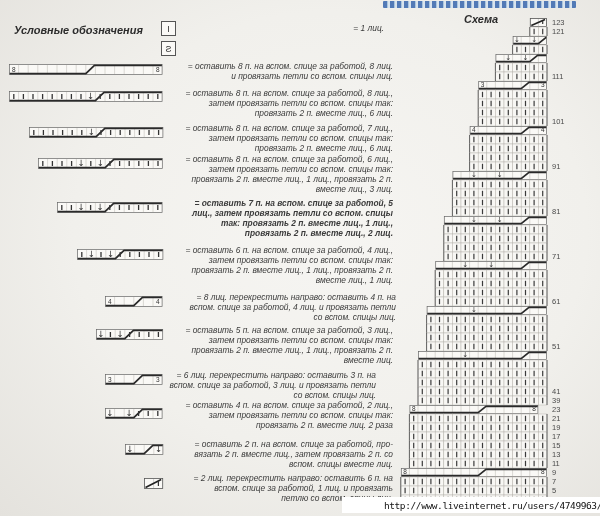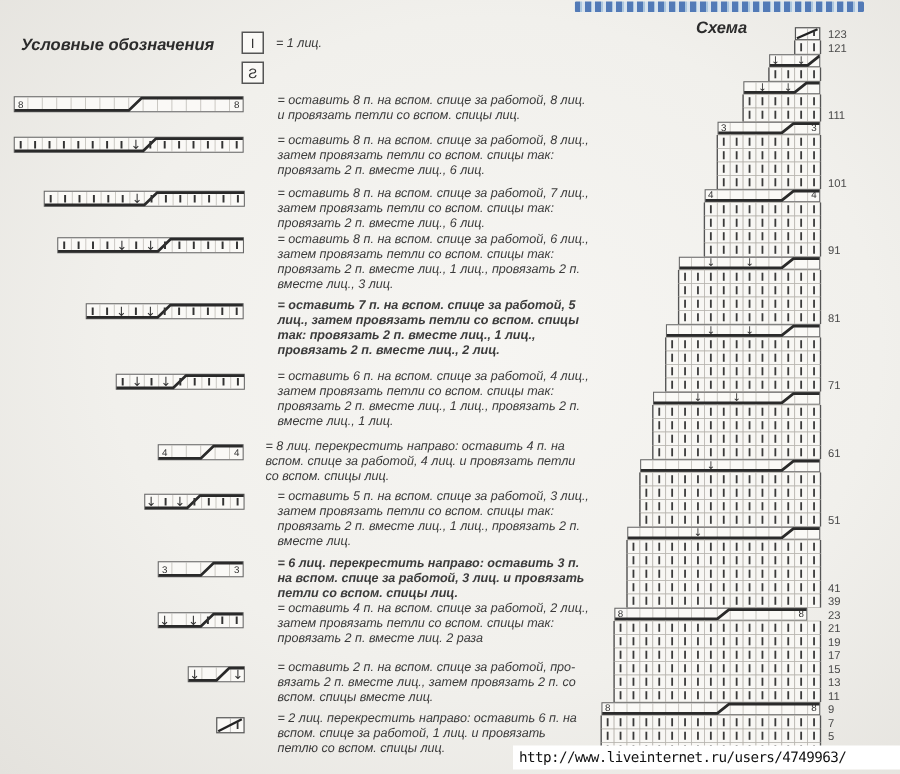--- a/index.html
+++ b/index.html
@@ -1,19 +1,19 @@
 <!DOCTYPE html>
 <html><head>
 <meta charset="utf-8">
 <style>
   html,body{margin:0;padding:0;}
   body{background:#dedcd8;font-family:"Liberation Sans",sans-serif;}
   #page{position:relative;width:600px;height:516px;overflow:hidden;
         background:radial-gradient(ellipse at 55% 45%, #f6f5f2 0%, #f1f0ec 55%, #e4e2dd 100%);}
-  .abs{position:absolute;}
+  .abs{position:absolute;text-align:right;}
   .legend-title{font-size:11px;font-weight:bold;font-style:italic;color:#2c2c2c;}
   .chart-title{font-size:11px;font-weight:bold;font-style:italic;color:#2c2c2c;}
   .ltext{font-size:8.4px;font-style:italic;color:#3b3b3b;line-height:1.2;width:208px;}
   .simple-sym{width:13px;height:13px;border:1px solid #555;background:#faf9f6;
               font-size:9px;color:#333;display:flex;align-items:center;justify-content:center;}
   .dotted{height:7px;background:repeating-linear-gradient(90deg,#4a74b4 0 4px,#a8c4dd 4px 5px,#d7e3ee 5px 7px);
           border-radius:1px;opacity:.95;}
   .watermark{background:#ffffff;color:#111;font-family:"DejaVu Sans Mono",monospace;
              font-size:9.5px;letter-spacing:-0.4px;padding:3px 2px 2px 4px;white-space:nowrap;}
   svg{display:block;overflow:visible;}
@@ -208,21 +208,21 @@
         <rect x="1.5" y="1.5" width="56.599999999999994" height="10" fill="#faf9f6" stroke="#666" stroke-width="0.7"></rect>
         <line x1="10.6" y1="2" x2="10.6" y2="11" stroke="#a9a6a0" stroke-width="0.4"></line>
         <line x1="20.2" y1="2" x2="20.2" y2="11" stroke="#a9a6a0" stroke-width="0.4"></line>
         <line x1="29.799999999999997" y1="2" x2="29.799999999999997" y2="11" stroke="#a9a6a0" stroke-width="0.4"></line>
         <line x1="39.4" y1="2" x2="39.4" y2="11" stroke="#a9a6a0" stroke-width="0.4"></line>
         <line x1="49" y1="2" x2="49" y2="11" stroke="#a9a6a0" stroke-width="0.4"></line>
         <path d="M 1.7 10.6 H 29.799999999999997 L 38.44 2.4 H 57.89999999999999" fill="none" stroke="#2a2a2a" stroke-width="1.8" stroke-linejoin="round"></path>
         <text x="5.8" y="9" text-anchor="middle" font-size="6.5" font-family="Liberation Sans" fill="#333">4</text>
         <text x="53.8" y="9" text-anchor="middle" font-size="6.5" font-family="Liberation Sans" fill="#333">4</text>
       </svg>
-      <div class="ltext abs" style="left: 177px; top: 292px;">= 8 лиц. перекрестить направо: оставить 4 п. на вспом. спице за работой, 4 лиц. и провязать петли со вспом. спицы лиц.</div>
+      <div class="ltext abs" style="left: 188px; top: 292px;">= 8 лиц. перекрестить направо: оставить 4 п. на вспом. спице за работой, 4 лиц. и провязать петли со вспом. спицы лиц.</div>
       <svg width="69.2" height="13" style="position:absolute;left:94.8px;top:328px;">
         <rect x="1.5" y="1.5" width="66.2" height="10" fill="#faf9f6" stroke="#666" stroke-width="0.7"></rect>
         <line x1="10.6" y1="2" x2="10.6" y2="11" stroke="#a9a6a0" stroke-width="0.4"></line>
         <line x1="20.2" y1="2" x2="20.2" y2="11" stroke="#a9a6a0" stroke-width="0.4"></line>
         <line x1="29.799999999999997" y1="2" x2="29.799999999999997" y2="11" stroke="#a9a6a0" stroke-width="0.4"></line>
         <line x1="39.4" y1="2" x2="39.4" y2="11" stroke="#a9a6a0" stroke-width="0.4"></line>
         <line x1="49" y1="2" x2="49" y2="11" stroke="#a9a6a0" stroke-width="0.4"></line>
         <line x1="58.599999999999994" y1="2" x2="58.599999999999994" y2="11" stroke="#a9a6a0" stroke-width="0.4"></line>
         <path d="M 1.7 10.6 H 29.799999999999997 L 38.44 2.4 H 67.5" fill="none" stroke="#2a2a2a" stroke-width="1.8" stroke-linejoin="round"></path>
         <text x="5.8" y="9.4" text-anchor="middle" font-size="8.58" font-family="DejaVu Sans" fill="#333">↓</text>
@@ -238,21 +238,21 @@
         <rect x="1.5" y="1.5" width="56.599999999999994" height="10" fill="#faf9f6" stroke="#666" stroke-width="0.7"></rect>
         <line x1="10.6" y1="2" x2="10.6" y2="11" stroke="#a9a6a0" stroke-width="0.4"></line>
         <line x1="20.2" y1="2" x2="20.2" y2="11" stroke="#a9a6a0" stroke-width="0.4"></line>
         <line x1="29.799999999999997" y1="2" x2="29.799999999999997" y2="11" stroke="#a9a6a0" stroke-width="0.4"></line>
         <line x1="39.4" y1="2" x2="39.4" y2="11" stroke="#a9a6a0" stroke-width="0.4"></line>
         <line x1="49" y1="2" x2="49" y2="11" stroke="#a9a6a0" stroke-width="0.4"></line>
         <path d="M 1.7 10.6 H 29.799999999999997 L 38.44 2.4 H 57.89999999999999" fill="none" stroke="#2a2a2a" stroke-width="1.8" stroke-linejoin="round"></path>
         <text x="5.8" y="9" text-anchor="middle" font-size="6.5" font-family="Liberation Sans" fill="#333">3</text>
         <text x="53.8" y="9" text-anchor="middle" font-size="6.5" font-family="Liberation Sans" fill="#333">3</text>
       </svg>
-      <div class="ltext abs" style="left: 185px; top: 370px; font-weight: bold;">= 6 лиц. перекрестить направо: оставить 3 п. на вспом. спице за работой, 3 лиц. и провязать петли со вспом. спицы лиц.</div>
+      <div class="ltext abs" style="left: 168px; top: 370px;">= 6 лиц. перекрестить направо: оставить 3 п. на вспом. спице за работой, 3 лиц. и провязать петли со вспом. спицы лиц.</div>
       <svg width="59.599999999999994" height="13" style="position:absolute;left:104.4px;top:407px;">
         <rect x="1.5" y="1.5" width="56.599999999999994" height="10" fill="#faf9f6" stroke="#666" stroke-width="0.7"></rect>
         <line x1="10.6" y1="2" x2="10.6" y2="11" stroke="#a9a6a0" stroke-width="0.4"></line>
         <line x1="20.2" y1="2" x2="20.2" y2="11" stroke="#a9a6a0" stroke-width="0.4"></line>
         <line x1="29.799999999999997" y1="2" x2="29.799999999999997" y2="11" stroke="#a9a6a0" stroke-width="0.4"></line>
         <line x1="39.4" y1="2" x2="39.4" y2="11" stroke="#a9a6a0" stroke-width="0.4"></line>
         <line x1="49" y1="2" x2="49" y2="11" stroke="#a9a6a0" stroke-width="0.4"></line>
         <path d="M 1.7 10.6 H 29.799999999999997 L 38.44 2.4 H 57.89999999999999" fill="none" stroke="#2a2a2a" stroke-width="1.8" stroke-linejoin="round"></path>
         <text x="5.8" y="9.4" text-anchor="middle" font-size="8.58" font-family="DejaVu Sans" fill="#333">↓</text>
         <text x="25" y="9.4" text-anchor="middle" font-size="8.58" font-family="DejaVu Sans" fill="#333">↓</text>

